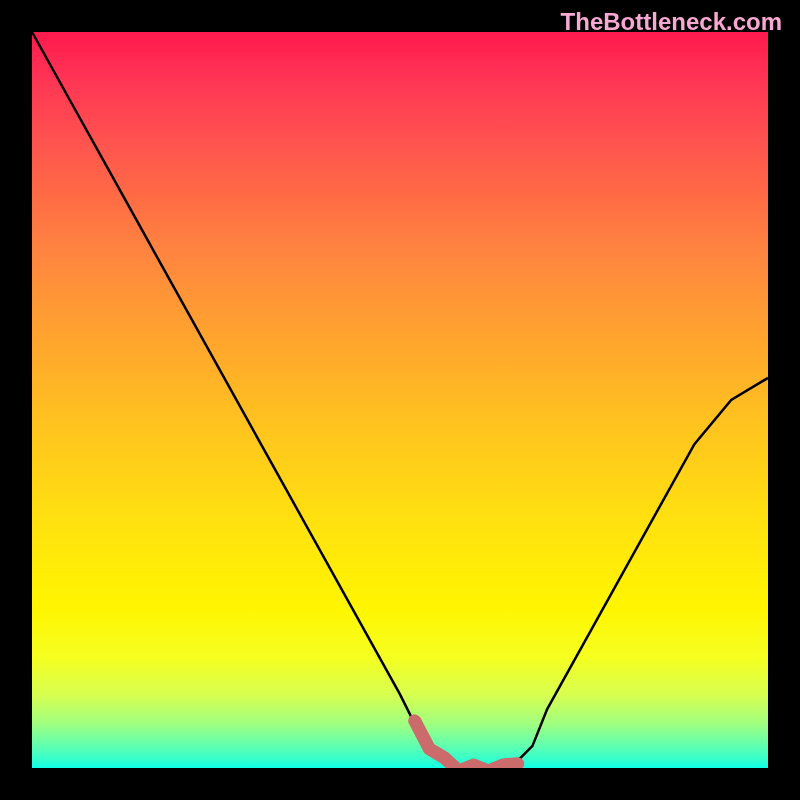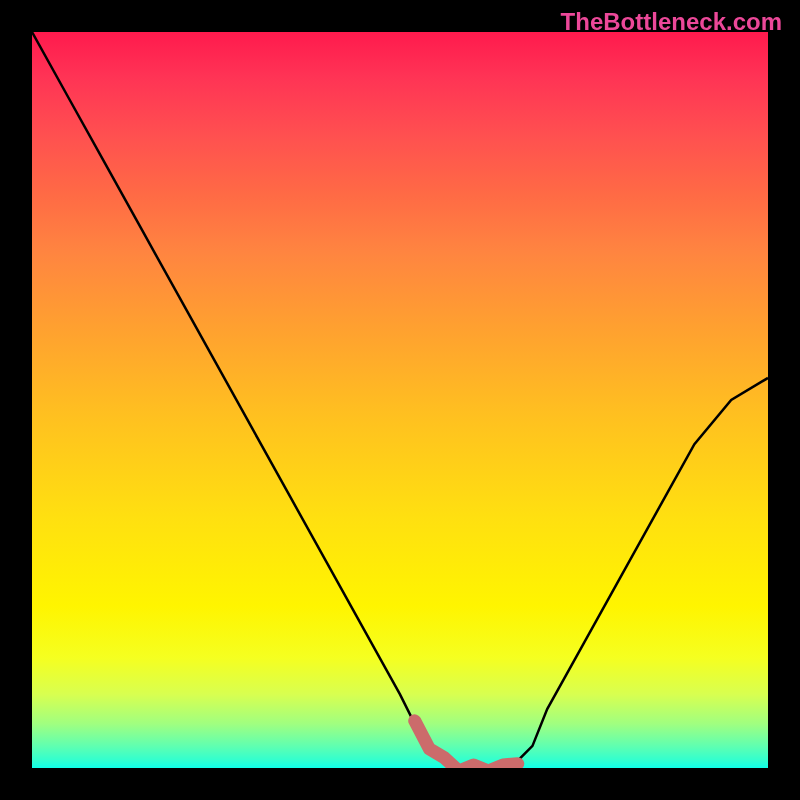--- a/index.html
+++ b/index.html
@@ -17,21 +17,21 @@
     .container {
       width: 800px;
       height: 800px;
       position: relative;
       background: #000;
     }
     .watermark {
       position: absolute;
       top: 8px;
       right: 18px;
-      color: #ec4899;
+      color: #f9a8d4;
       font-size: 24px;
       font-weight: bold;
       z-index: 10;
     }
     .plot-area {
       position: absolute;
       left: 32px;
       top: 32px;
       width: 736px;
       height: 736px;

